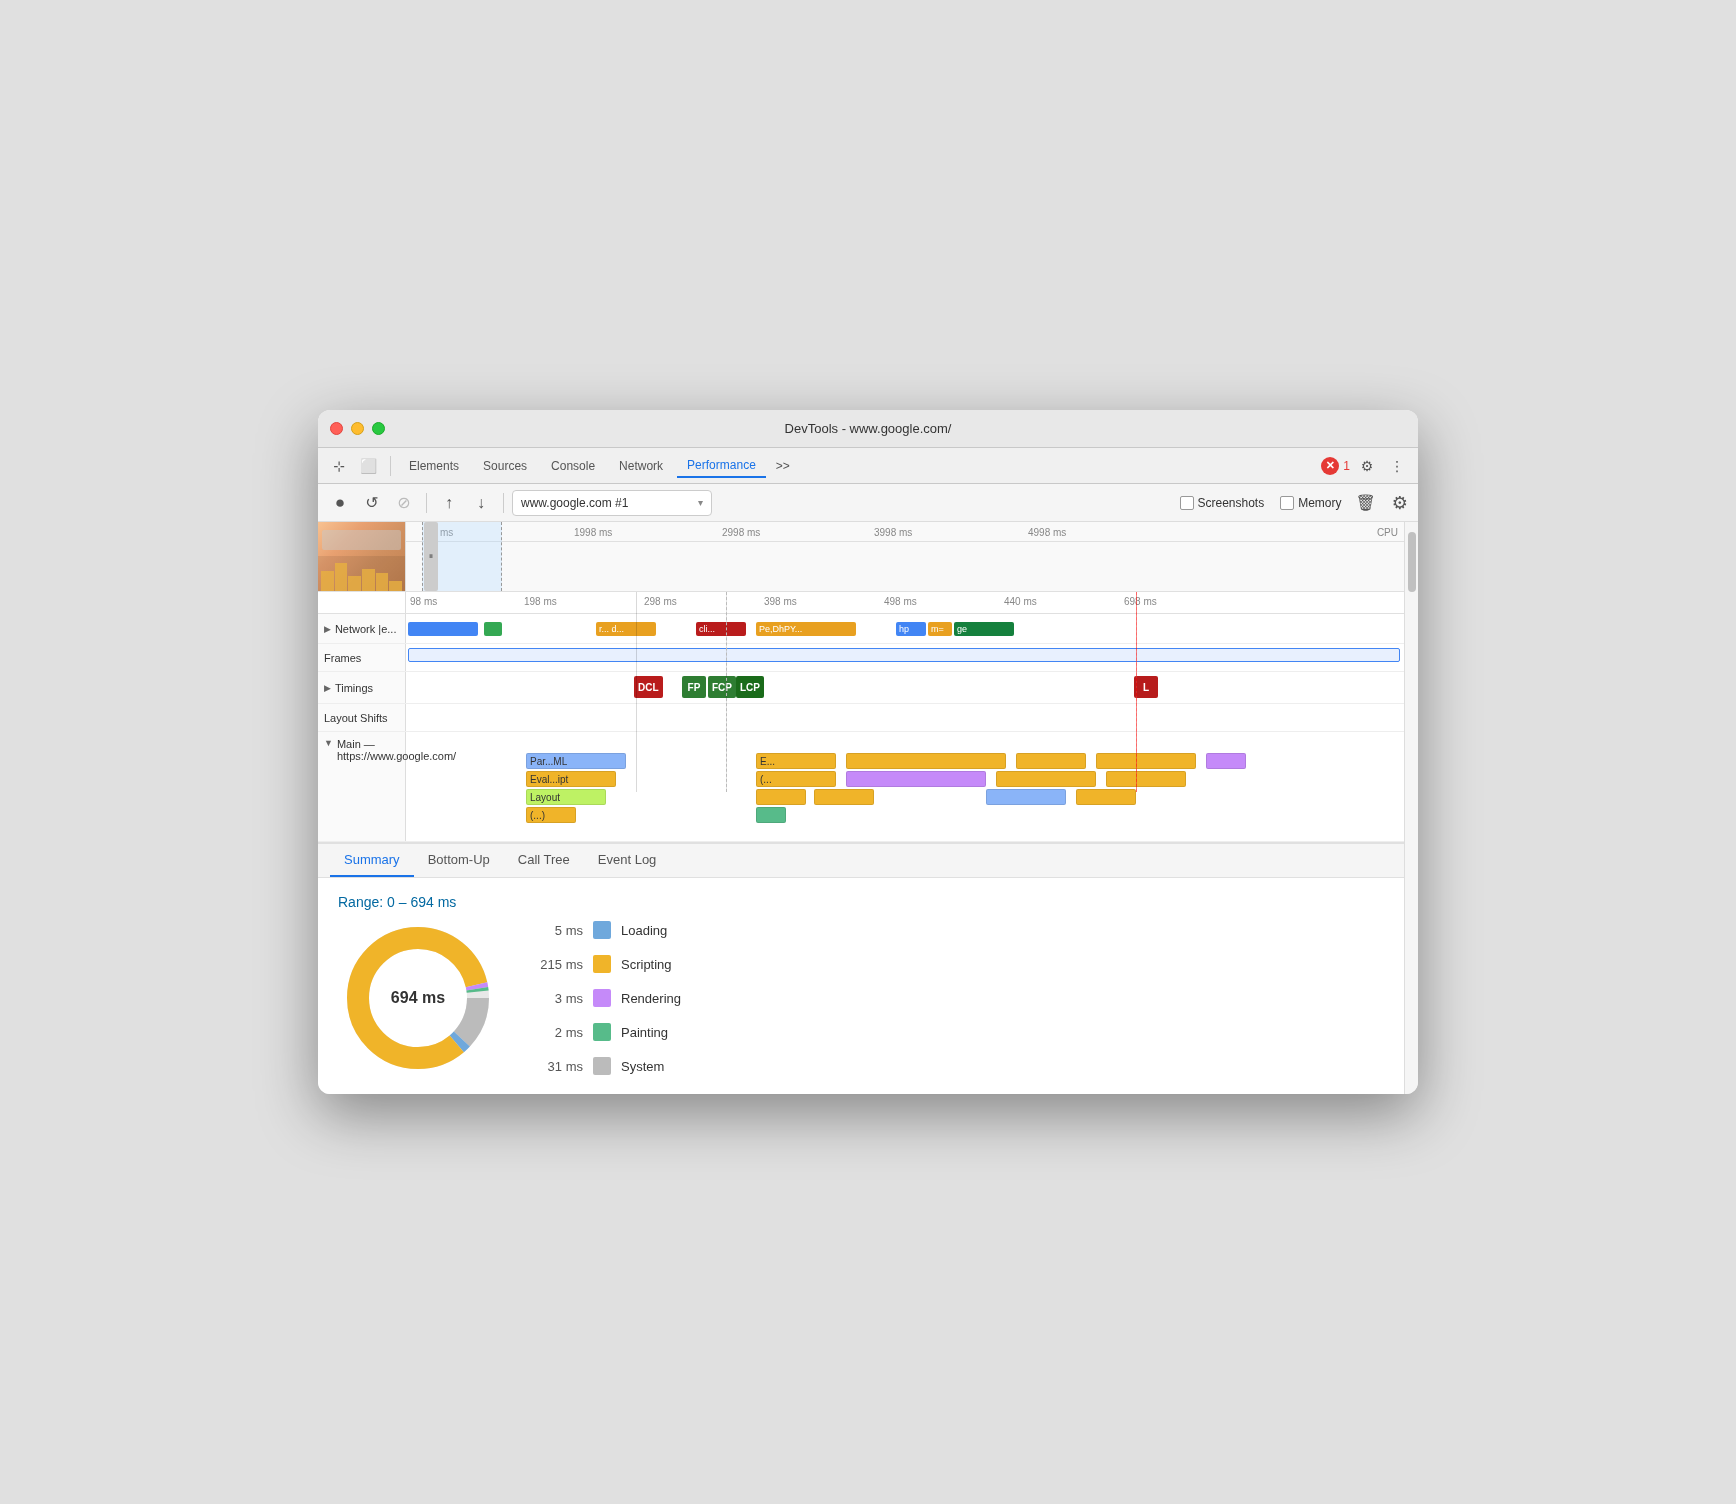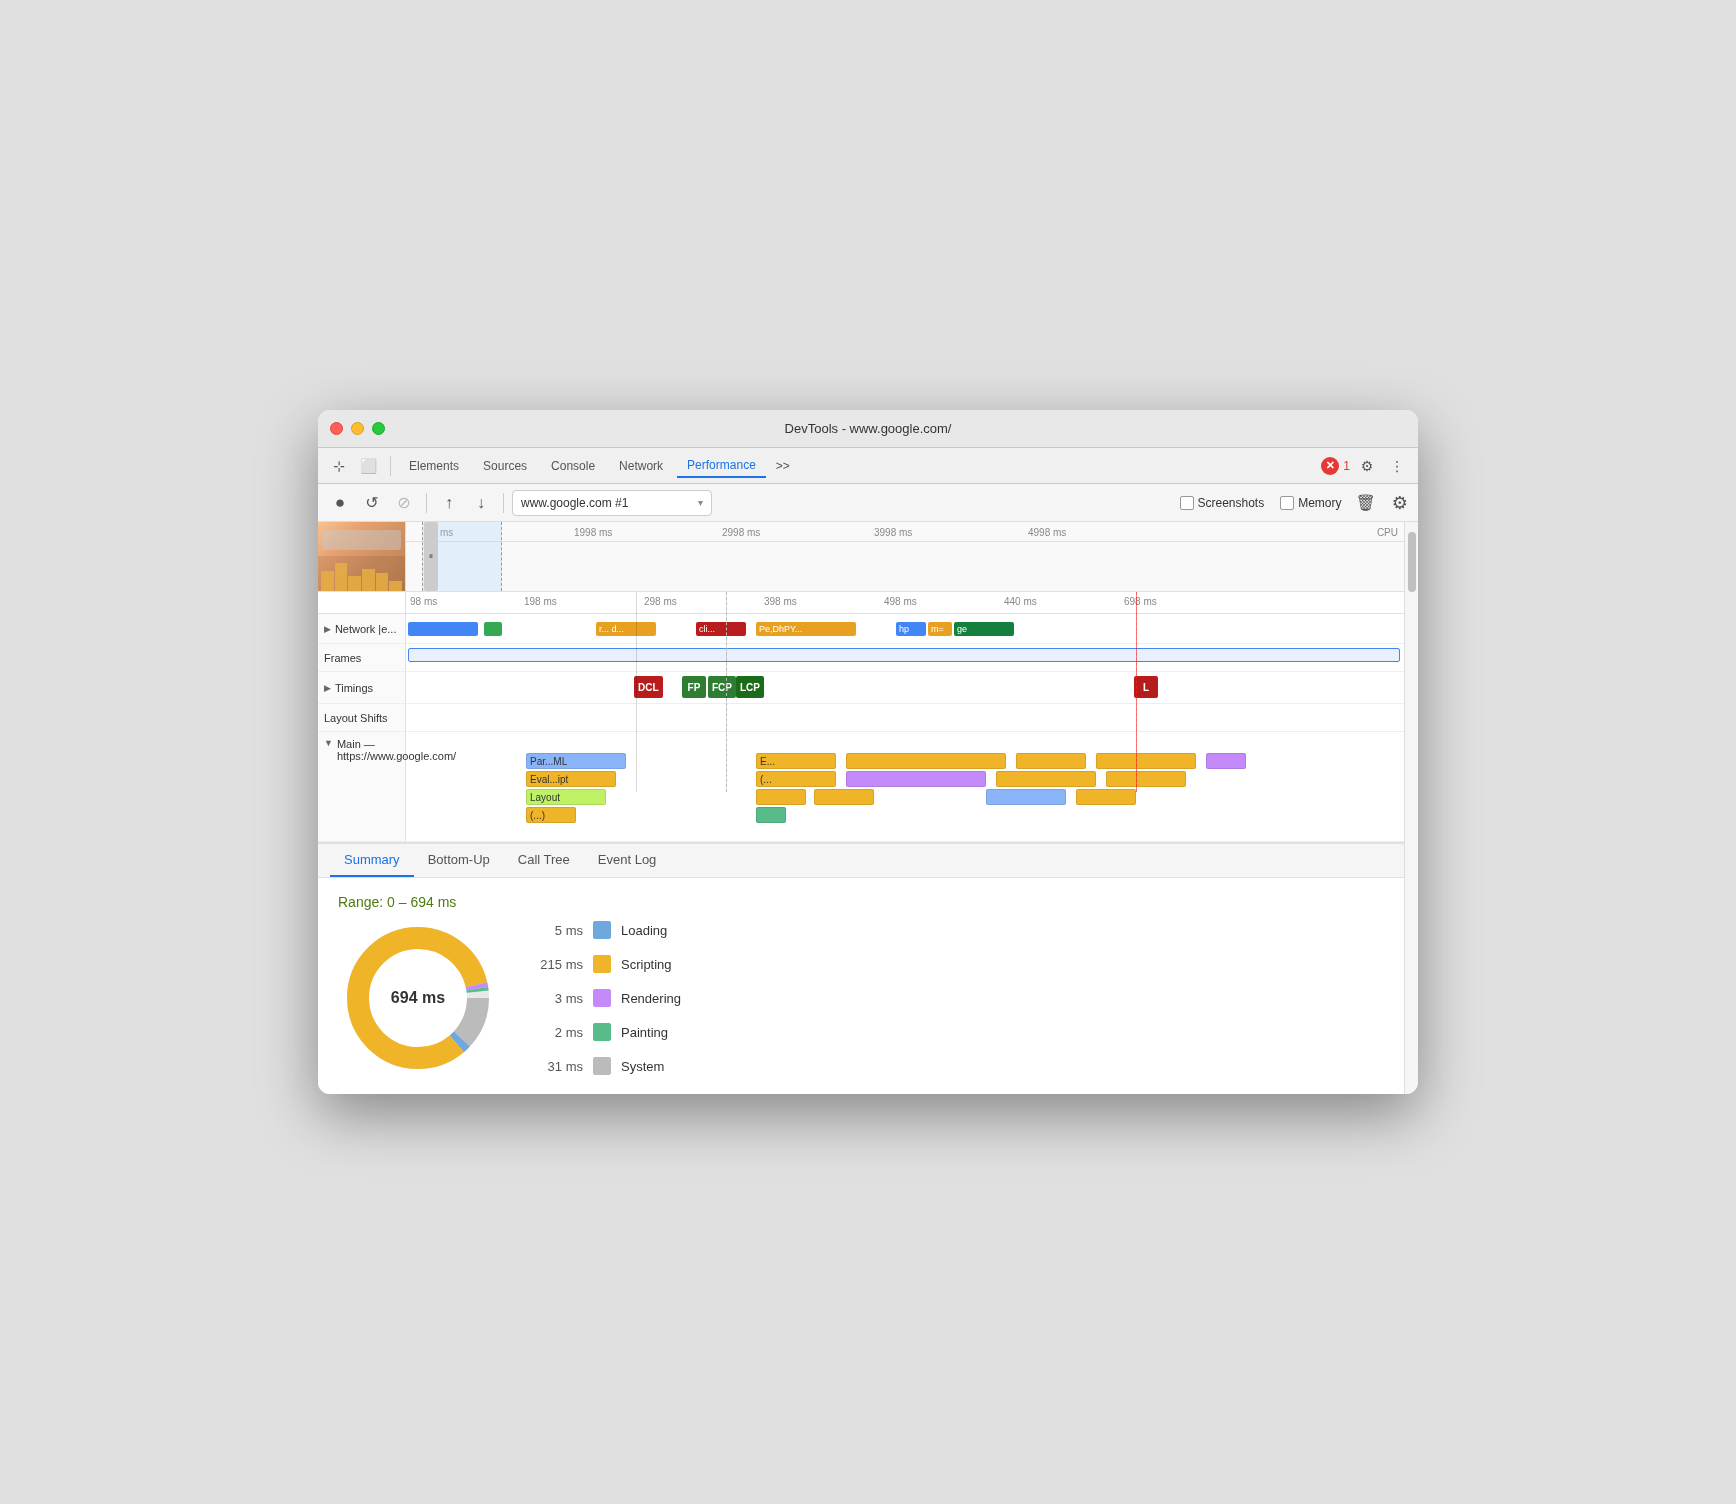--- a/index.html
+++ b/index.html
@@ -379,21 +379,21 @@
     }
 
     .summary-area {
       padding: 16px 20px;
       display: flex;
       gap: 40px;
       align-items: flex-start;
     }
     .summary-range {
       font-size: 14px;
-      color: #4d7c0f;
+      color: #0369a1;
       margin-bottom: 8px;
     }
 
     
     .donut-container {
       position: relative;
       width: 160px;
       height: 160px;
     }
     .donut-svg {

